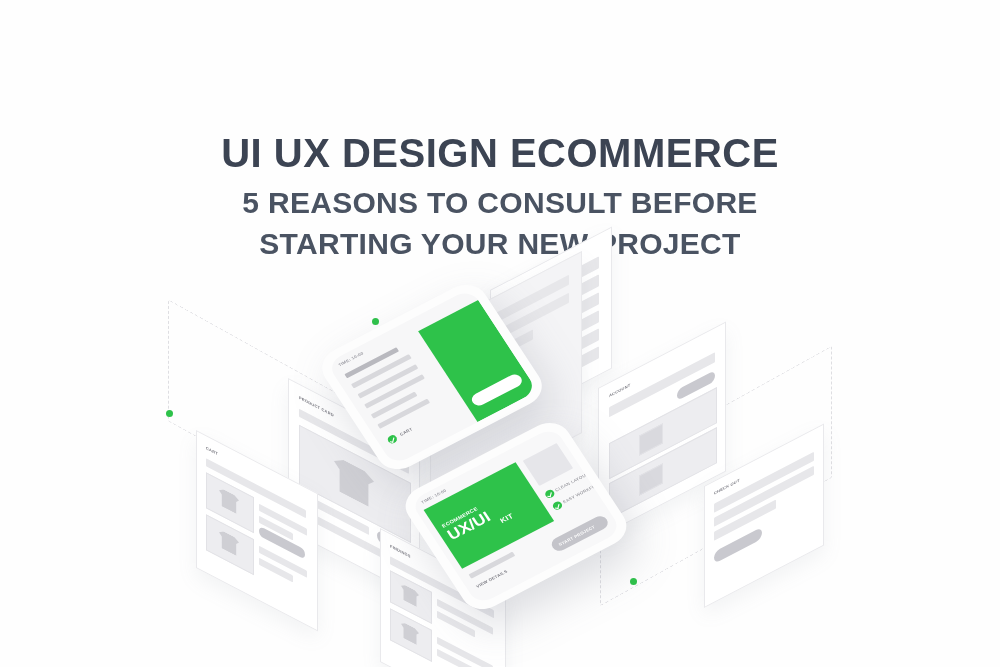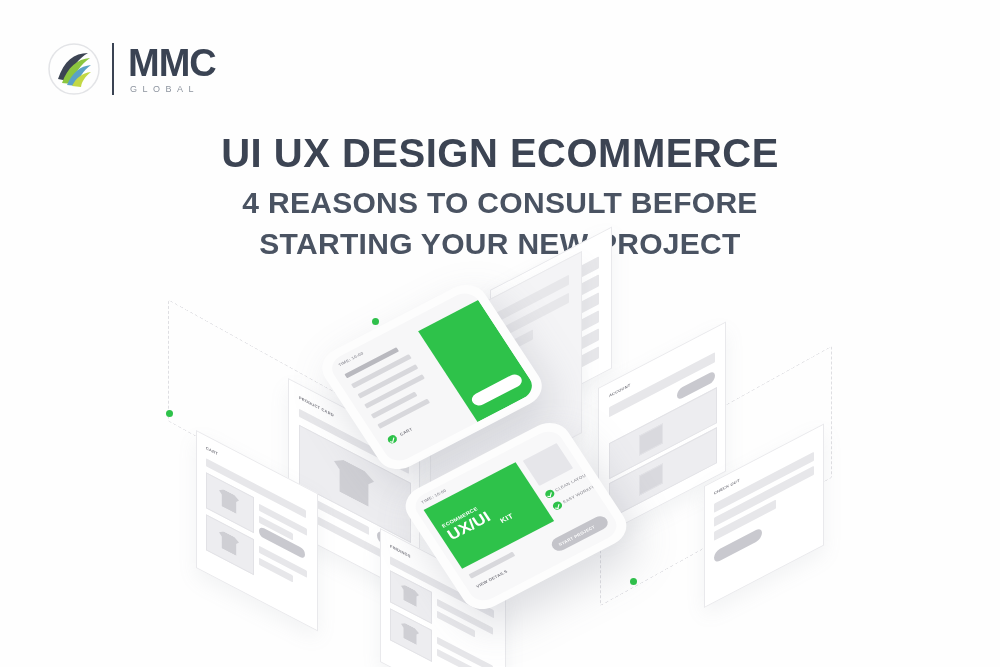--- a/index.html
+++ b/index.html
@@ -194,40 +194,24 @@
     border: solid #fff;
     border-width: 0 1px 1px 0;
     transform: rotate(42deg);
   }
 </style>
 </head>
 <body>
 
 <div class="page">
 
-  <div class="logo-wrap">
-    <div class="logo-mark">
-      <svg width="52" height="52" viewBox="0 0 52 52">
-        <circle cx="26" cy="26" r="25" fill="none" stroke="#e3e4e7" stroke-width="1.5"></circle>
-        <path d="M10 36 C16 18 26 10 40 10 C30 16 24 24 20 38 Z" fill="#3c4453"></path>
-        <path d="M14 40 C20 24 29 16 42 15 C32 22 27 30 24 41 Z" fill="#8cc63f"></path>
-        <path d="M19 42 C24 30 32 23 43 22 C35 28 31 34 29 43 Z" fill="#5aa1c7"></path>
-        <path d="M24 43 C28 35 34 30 43 29 C37 34 34 38 33 44 Z" fill="#c3d845"></path>
-      </svg>
-    </div>
-    <div class="logo-divider"></div>
-    <div class="logo-text">
-      <div class="logo-mmc">MMC</div>
-      <div class="logo-global">GLOBAL</div>
-    </div>
-  </div>
 
   <div class="titles">
     <h1 class="title-main">UI UX DESIGN ECOMMERCE</h1>
-    <div class="title-sub">4 REASONS TO CONSULT BEFORE</div>
+    <div class="title-sub">5 REASONS TO CONSULT BEFORE</div>
     <div class="title-sub">STARTING YOUR NEW PROJECT</div>
   </div>
 
   <div class="illustration">
     <div class="isoroot">
 
       <div class="dash" style="left:168px; top:88px; width:210px; height:120px; border-color:#dedee2; transform: skewY(29deg);"></div>
       <div class="dash" style="left:600px; top:140px; width:230px; height:130px; border-color:#dedee2; transform: skewY(-29deg);"></div>
 
       <div class="dot" style="left:372px; top:48px;"></div>

